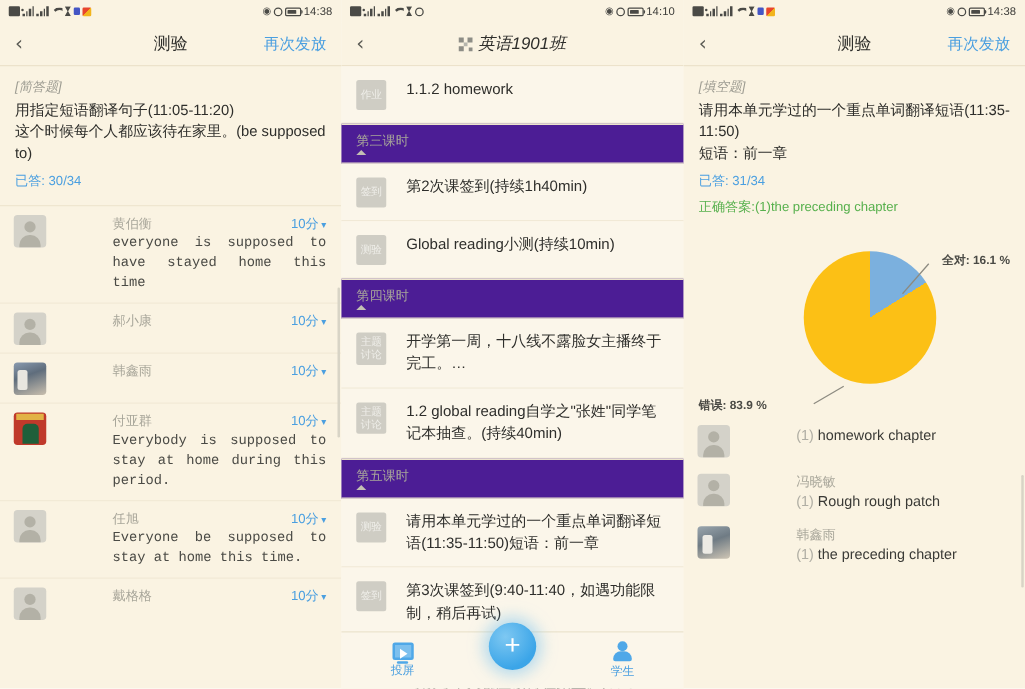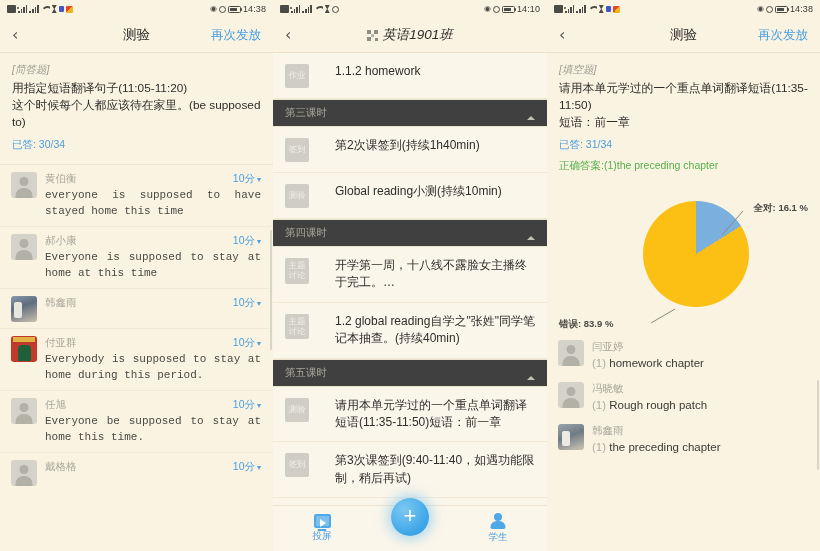--- a/index.html
+++ b/index.html
@@ -124,54 +124,55 @@
   .avatar.photo1::after{content:"";position:absolute;left:3px;top:6px;width:8px;height:16px;background:#e8e6e0;border-radius:2px;}
   .avatar.photo2{background:#c0392b;}
   .avatar.photo2::before{content:"";position:absolute;left:7px;top:9px;width:13px;height:16px;background:#1f5f3a;border-radius:4px 4px 0 0;}
   .avatar.photo2::after{content:"";position:absolute;left:2px;top:1px;right:2px;height:5px;background:#e8c84a;opacity:.85;}
   .avatar.photo3{background:linear-gradient(150deg,#f2c3a0,#e08b6b);}
   .avatar.photo3::before{content:"";position:absolute;left:5px;top:3px;width:16px;height:14px;background:#d9534f;border-radius:50% 50% 40% 40%;}
   .avatar.photo3::after{content:"";position:absolute;left:7px;bottom:1px;width:12px;height:9px;background:#c9302c;border-radius:3px;}
   .avatar.photo4{background:linear-gradient(160deg,#9aa6ae 0%,#6f7b84 45%,#cfc6b5 100%);}
   .avatar.photo4::after{content:"";position:absolute;left:4px;top:7px;width:8px;height:15px;background:#eceae4;border-radius:2px;}
 
-  .ans-body { flex:1; min-width:0; }
+  .ans-body { flex:1; min-width:0;margin-left:45px; }
   .ans-head { display:flex; align-items:flex-start; }
   .ans-name { font-size:10.5px; color:#a8a69a; flex:1; }
   .ans-score { font-size:10.5px; color:#4a9fe0; cursor:pointer; white-space:nowrap; }
   .ans-score .chev { font-size:8px; margin-left:2px; }
   .ans-text {
     font-size:11px; color:#4a4a45; line-height:1.45; margin-top:2px;
     font-family:"Liberation Mono","DejaVu Sans Mono",monospace;
     text-align:justify;
   }
   .ans-row-div { height:1px; background:#f2ead6; margin:0 0 0 0; }
 
   
   .p2-list { }
   .p2-row {
-    display:flex; align-items:flex-start; gap:26px;
+    display:flex; align-items:flex-start; gap:16px;
     padding:10px 12px; background:#fbf6ea;
     border-bottom:1px solid #f1e9d6;
     cursor:pointer;
   }
   .tag {
     flex:0 0 24px; width:24px; min-height:24px;
     background:#cfcdc4; color:#efeee9;
     font-size:8.5px; line-height:1.15;
     display:flex; align-items:center; justify-content:center;
     text-align:center; border-radius:2px; padding:3px 1px;
     margin-top:1px;
   }
   .p2-text { font-size:12px; color:#2e2e2b; line-height:1.45; flex:1; }
   .section-head {
-    background:#404040; padding:6px 12px;
-    display:flex; align-items:flex-end; justify-content:space-between;
+    background:#4c1d95; padding:6px 12px;
+    display:flex; align-items:flex-start; justify-content:space-between;
     border-bottom:1px solid #ece3cd;
     border-top:1px solid #ece3cd;
+    flex-direction:column;
   }
   .section-head span.lbl { font-size:10.5px; color:#a8a69a; }
   .caret-up {
     width:0;height:0;border-left:4px solid transparent;border-right:4px solid transparent;
     border-bottom:4px solid #c3c0b4;
   }
   
   .tabbar {
     position:absolute; left:0; right:0; bottom:0; height:46px;
     background:#fbf6ea; border-top:1px solid #ece3cd;
@@ -301,21 +302,20 @@
       </div>
       <div class="ans-row-div"></div>
 
       <div class="ans-item">
         <div class="avatar ph"></div>
         <div class="ans-body">
           <div class="ans-head">
             <div class="ans-name">郝小康</div>
             <div class="ans-score"><span>10分</span><span class="chev">▾</span></div>
           </div>
-          <div class="ans-text">Everyone is supposed to  stay at home at this time</div>
         </div>
       </div>
       <div class="ans-row-div"></div>
 
       <div class="ans-item">
         <div class="avatar photo1"></div>
         <div class="ans-body">
           <div class="ans-head">
             <div class="ans-name">韩鑫雨</div>
             <div class="ans-score"><span>10分</span><span class="chev">▾</span></div>
@@ -533,21 +533,20 @@
       <div class="lbl-correct">全对: 16.1 %</div>
       <div class="lbl-wrong">错误: 83.9 %</div>
     </div>
 
     <div class="ans-list p3-list">
 
 
       <div class="ans-item">
         <div class="avatar ph"></div>
         <div class="ans-body">
-          <div class="ans-name">闫亚婷</div>
           <div class="ans-text-plain"><span class="idx">(1)</span> <span>homework chapter</span></div>
         </div>
       </div>
 
       <div class="ans-item">
         <div class="avatar ph"></div>
         <div class="ans-body">
           <div class="ans-name">冯晓敏</div>
           <div class="ans-text-plain"><span class="idx">(1)</span> <span>Rough rough patch</span></div>
         </div>

